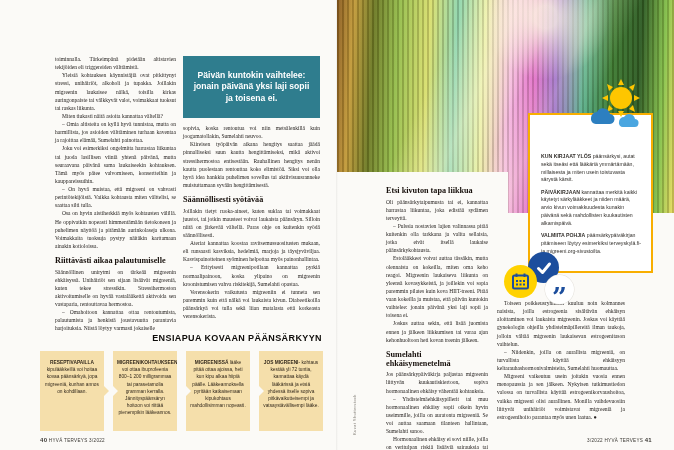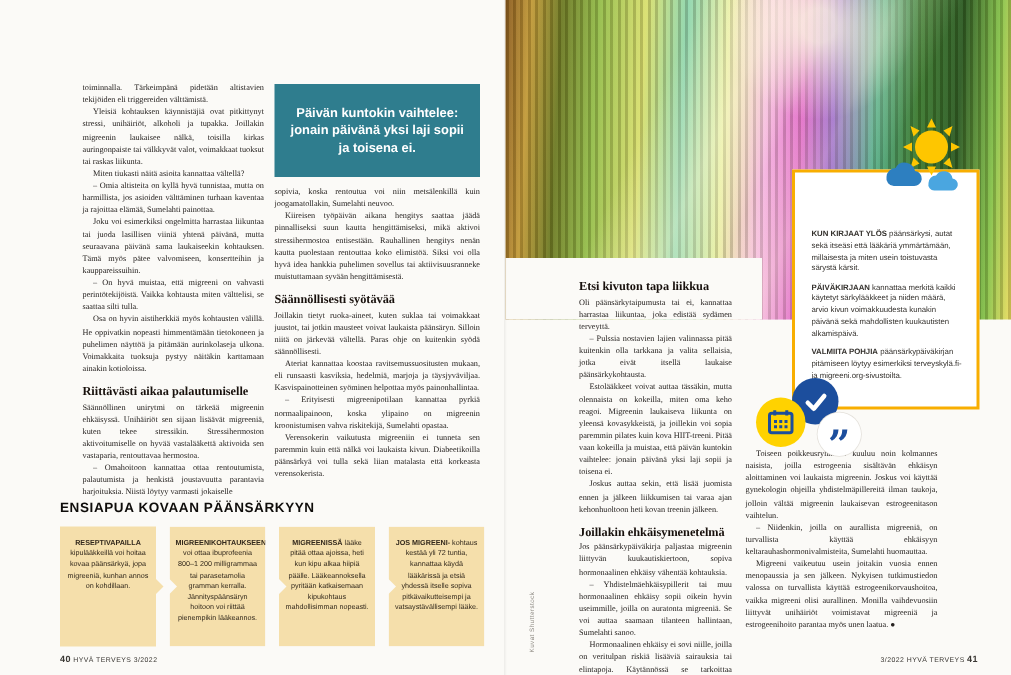--- a/index.html
+++ b/index.html
@@ -17,21 +17,21 @@
   .col1-left{left:55px;top:55px;width:121px;}
   .col2-left{left:183px;top:56px;width:137px;}
   .col1-right{left:386px;top:186px;width:102px;}
   .col2-right{left:497px;top:299px;width:128px;}
   
   .pullquote{width:137px;height:62px;background:#2f7d8e;color:#fff;
              font-family:"Liberation Sans",sans-serif;font-weight:bold;font-size:8.6px;
              line-height:1.32;display:flex;align-items:center;justify-content:center;
              text-align:center;padding:2px 6px;box-sizing:border-box;margin-bottom:6px;}
   
-  .fa-head{position:absolute;left:40px;top:333px;width:282px;text-align:left;
+  .fa-head{position:absolute;left:40px;top:333px;width:282px;text-align:right;
            font-family:"Liberation Sans",sans-serif;font-weight:bold;font-size:9px;
            letter-spacing:.4px;color:#0e0c0a;}
   .fa-row{position:absolute;left:40px;top:351px;width:283px;display:flex;gap:9px;}
   .fa-box{position:relative;background:#f5dfab;width:64px;height:80px;box-sizing:border-box;
           padding:8px 4px;font-family:"Liberation Sans",sans-serif;font-size:4.8px;
           line-height:1.5;text-align:center;color:#33291c;}
   .fa-box .lead{font-weight:bold;}
   .fa-box.notch{clip-path:polygon(0 0,100% 0,100% 100%,0 100%,0 calc(50% + 5px),5px 50%,0 calc(50% - 5px));}
   .fa-box .arrow{position:absolute;right:-5px;top:50%;margin-top:-5px;width:0;height:0;
           border-top:5px solid transparent;border-bottom:5px solid transparent;border-left:5px solid #f5dfab;}
@@ -133,21 +133,21 @@
   </div>
 
   <div class="credit">Kuvat Shutterstock</div>
 
   <div class="col col1-right">
     <h2 class="subhead first">Etsi kivuton tapa liikkua</h2>
     <p>Oli päänsärkytaipumusta tai ei, kannattaa harrastaa liikuntaa, joka edistää sydämen terveyttä.</p>
     <p class="ind">– Pulssia nostavien lajien valinnassa pitää kuitenkin olla tarkkana ja valita sellaisia, jotka eivät itsellä laukaise päänsärkykohtausta.</p>
     <p class="ind">Estolääkkeet voivat auttaa tässäkin, mutta olennaista on kokeilla, miten oma keho reagoi. Migreenin laukaiseva liikunta on yleensä kovasykkeistä, ja joillekin voi sopia paremmin pilates kuin kova HIIT-treeni. Pitää vaan kokeilla ja muistaa, että päivän kuntokin vaihtelee: jonain päivänä yksi laji sopii ja toisena ei.</p>
     <p class="ind">Joskus auttaa sekin, että lisää juomista ennen ja jälkeen liikkumisen tai varaa ajan kehonhuoltoon heti kovan treenin jälkeen.</p>
-    <h2 class="subhead">Joillakin ehkäisymenetelmä</h2>
+    <h2 class="subhead">Sumelahti ehkäisymenetelmä</h2>
     <p>Jos päänsärkypäiväkirja paljastaa migreenin liittyvän kuukautiskiertoon, sopiva hormonaalinen ehkäisy vähentää kohtauksia.</p>
     <p class="ind">– Yhdistelmäehkäisypillerit tai muu hormonaalinen ehkäisy sopii oikein hyvin useimmille, joilla on auratonta migreeniä. Se voi auttaa saamaan tilanteen hallintaan, Sumelahti sanoo.</p>
     <p class="ind">Hormonaalinen ehkäisy ei sovi niille, joilla on veritulpan riskiä lisääviä sairauksia tai elintapoja. Käytännössä se tarkoittaa tupakointia yli 35 vuoden iässä tai jo sairastettua laskimo- tai valtimotulppaa tai verenpainetautia.</p>
   </div>
 
   <div class="col col2-right">
     <p class="ind">Toiseen poikkeusryhmään kuuluu noin kolmannes naisista, joilla estrogeenia sisältävän ehkäisyn aloittaminen voi laukaista migreenin. Joskus voi käyttää gynekologin ohjeilla yhdistelmäpillereitä ilman taukoja, jolloin vältää migreenin laukaisevan estrogeenitason vaihtelun.</p>
     <p class="ind">– Niidenkin, joilla on aurallista migreeniä, on turvallista käyttää ehkäisyyn keltarauhashormonivalmisteita, Sumelahti huomauttaa.</p>
     <p class="ind">Migreeni vaikeutuu usein joitakin vuosia ennen menopaussia ja sen jälkeen. Nykyisen tutkimustiedon valossa on turvallista käyttää estrogeenikorvaushoitoa, vaikka migreeni olisi aurallinen. Monilla vaihdevuosiin liittyvät unihäiriöt voimistavat migreeniä ja estrogeenihoito parantaa myös unen laatua. ●</p>
   </div>

